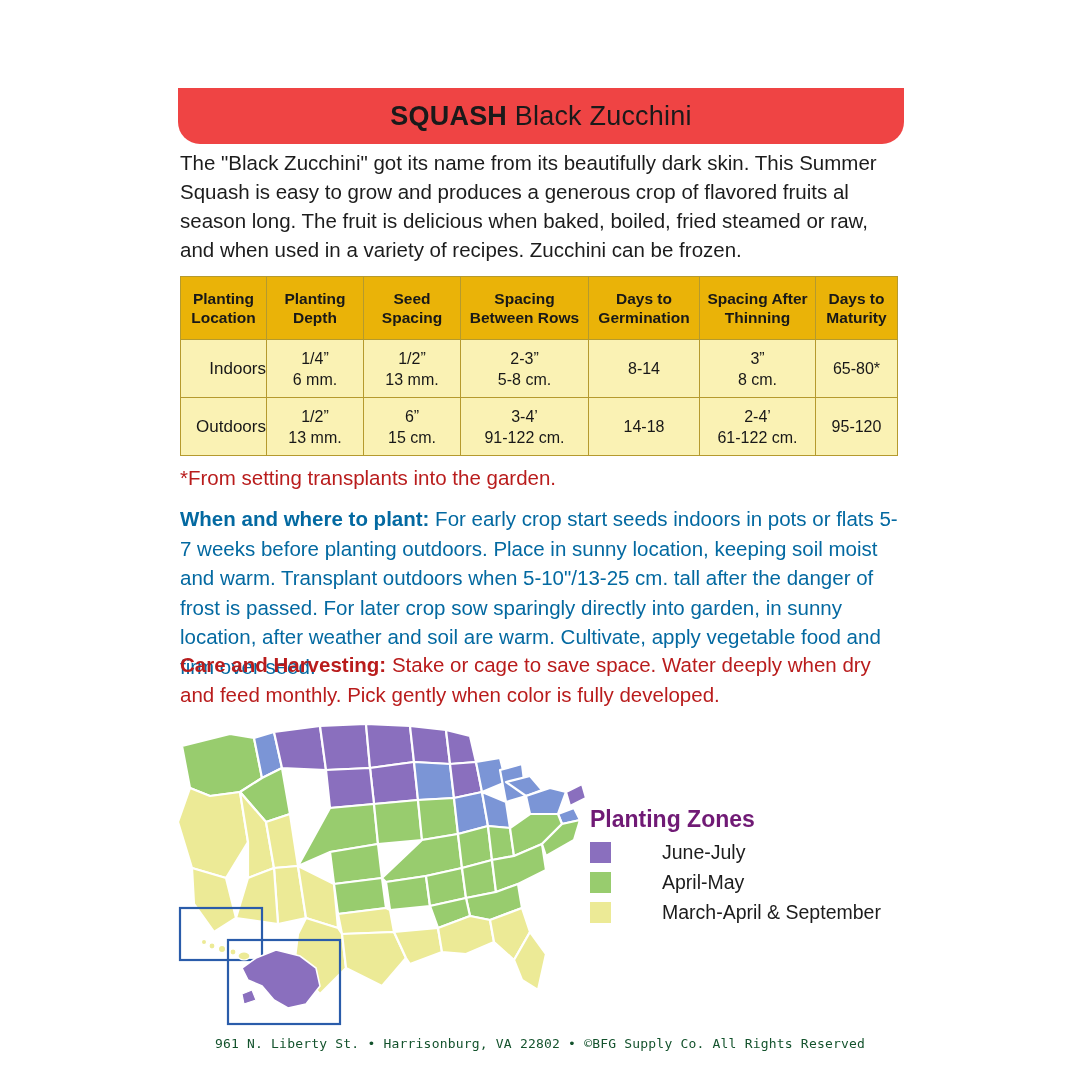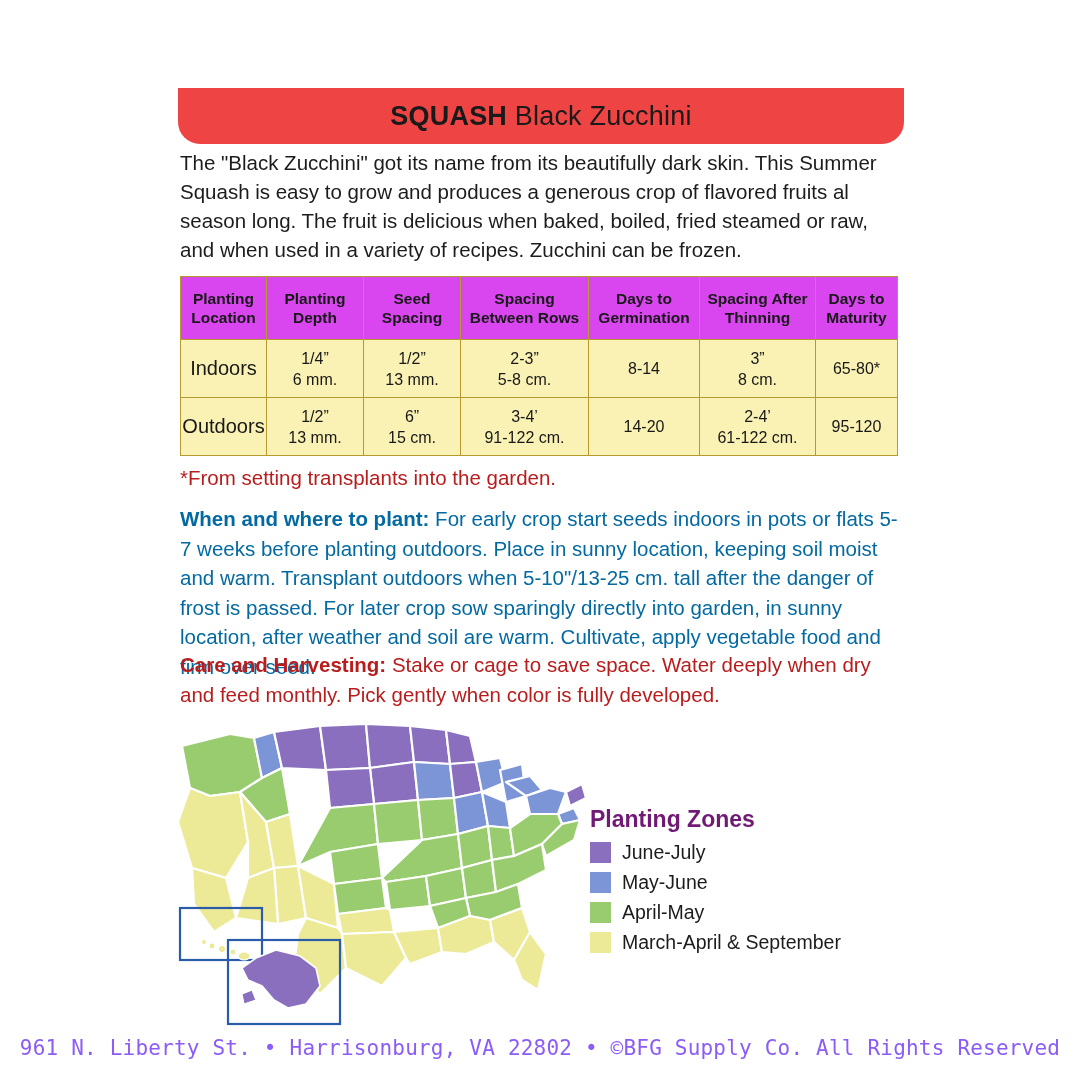--- a/index.html
+++ b/index.html
@@ -71,36 +71,37 @@
     table-layout: fixed;
   }
   table.planting-table th,
   table.planting-table td {
     border: 1.5px solid #b59a2e;
     text-align: center;
     vertical-align: middle;
     padding: 0;
   }
   table.planting-table th {
-    background: #d946ef;
+    background: #eab308;
     font-size: 15.5px;
     font-weight: bold;
     line-height: 19px;
     height: 62px;
     color: #181818;
   }
   table.planting-table td {
     background: #faf2b4;
     font-size: 16px;
     line-height: 21px;
     height: 57px;
     color: #181818;
   }
   table.planting-table td.loc {
-    font-size: 20px;
+    font-size: 17px;
+    text-align: right;
   }
   .cell-2 {
     display: block;
   }
   .cell-2 .l1 { display: block; }
   .cell-2 .l2 { display: block; }
 
   
   .footnote {
     position: absolute;
@@ -151,20 +152,21 @@
   .legend-title {
     font-size: 23px;
     font-weight: bold;
     color: #701a75;
     margin-bottom: 9px;
   }
   .legend-row {
     display: flex;
     align-items: flex-end;
     margin-bottom: 9px;
+    gap: 40px;
   }
   .legend-swatch {
     width: 21px;
     height: 21px;
     margin-right: 11px;
     flex: 0 0 auto;
   }
   .legend-label {
     font-size: 19.5px;
     color: #1c1c1c;
@@ -172,23 +174,23 @@
   }
 
   
   .footer {
     position: absolute;
     left: 0;
     top: 1036px;
     width: 1080px;
     text-align: center;
     font-family: "DejaVu Sans Mono", monospace;
-    font-size: 21px;
+    font-size: 13px;
     letter-spacing: 0.2px;
-    color: #8b5cf6;
+    color: #14532d;
   }
 </style>
 </head>
 <body>
 
 <div class="page">
 
   <div class="header-banner">
     <div class="header-title">
       <span class="bold">SQUASH</span><span>&nbsp;</span><span class="light">Black Zucchini</span>
@@ -262,21 +264,21 @@
               <span class="l1">6”</span>
               <span class="l2">15 cm.</span>
             </span>
           </td>
           <td>
             <span class="cell-2">
               <span class="l1">3-4’</span>
               <span class="l2">91-122 cm.</span>
             </span>
           </td>
-          <td>14-20</td>
+          <td>14-18</td>
           <td>
             <span class="cell-2">
               <span class="l1">2-4’</span>
               <span class="l2">61-122 cm.</span>
             </span>
           </td>
           <td>95-120</td>
         </tr>
       </tbody>
     </table>
@@ -373,24 +375,20 @@
   </div>
 
   <div class="legend">
     <div class="legend-title">Planting Zones</div>
 
     <div class="legend-row">
       <div class="legend-swatch" style="background:#8a6fbe"></div>
       <div class="legend-label">June-July</div>
     </div>
 
-    <div class="legend-row">
-      <div class="legend-swatch" style="background:#7b95d6"></div>
-      <div class="legend-label">May-June</div>
-    </div>
 
     <div class="legend-row">
       <div class="legend-swatch" style="background:#98cc6e"></div>
       <div class="legend-label">April-May</div>
     </div>
 
     <div class="legend-row">
       <div class="legend-swatch" style="background:#ecea96"></div>
       <div class="legend-label">March-April &amp; September</div>
     </div>

